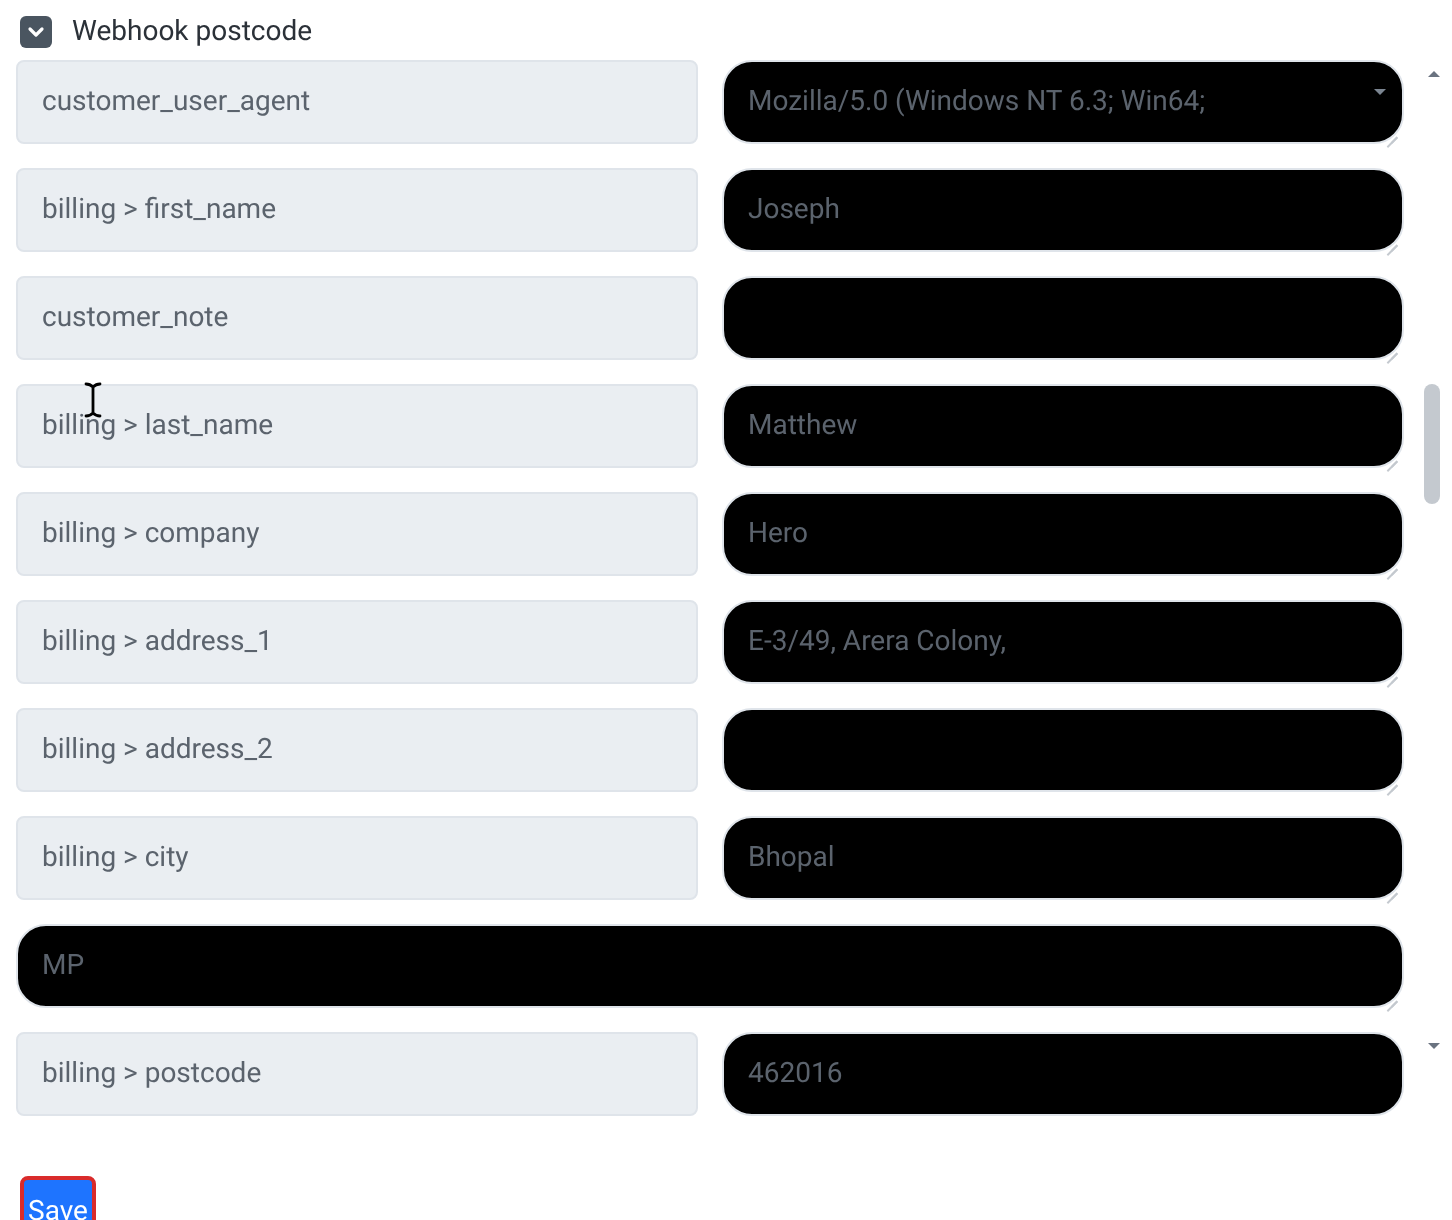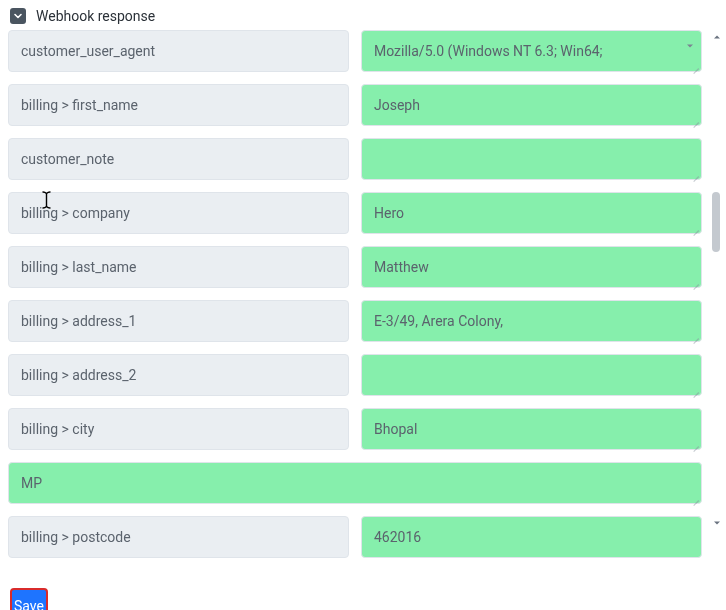--- a/index.html
+++ b/index.html
@@ -55,21 +55,22 @@
     background: #eaeef2;
     border: 1px solid #dfe4ea;
     border-radius: 4px;
     padding: 11px 12px;
     color: #5b636d;
     position: relative;
     min-height: 40px;
     line-height: 18px;
   }
   .field-value {
-    background: #86efac;
+    background: #000000;
+    border-radius: 15px;
   }
   .field-value .resize-handle {
     position: absolute;
     right: 2px;
     bottom: 2px;
     width: 8px;
     height: 8px;
     opacity: .5;
     pointer-events: none;
   }
@@ -142,21 +143,21 @@
 </style>
 </head>
 <body>
 
 <div class="header">
   <div class="expand-icon">
     <svg width="10" height="10" viewBox="0 0 10 10">
         <path d="M2 3.5 L5 6.5 L8 3.5" stroke="#fff" stroke-width="1.6" fill="none" stroke-linecap="round" stroke-linejoin="round"></path>
       </svg>
   </div>
-  <div class="header-title">Webhook response</div>
+  <div class="header-title">Webhook postcode</div>
 </div>
 
 <div class="content-wrap">
   <div class="rows-viewport" id="rows-viewport">
       <div class="row">
         <div class="field-label">customer_user_agent</div>
         <div class="field-value">Mozilla/5.0 (Windows NT 6.3; Win64;<span class="resize-handle"></span><span class="dropdown-caret">
             <svg width="10" height="10" viewBox="0 0 10 10">
               <path d="M2 3.5 L5 6.5 L8 3.5" fill="#7b8591"></path>
             </svg>
@@ -166,26 +167,26 @@
         <div class="field-label">billing &gt; first_name</div>
         <div class="field-value">Joseph<span class="resize-handle"></span></div>
       </div>
       <div class="row">
         <div class="field-label">customer_note</div>
         <div class="field-value">
           <span class="resize-handle"></span>
         </div>
       </div>
       <div class="row">
+        <div class="field-label">billing &gt; last_name</div>
+        <div class="field-value">Matthew<span class="resize-handle"></span></div>
+      </div>
+      <div class="row">
         <div class="field-label">billing &gt; company</div>
         <div class="field-value">Hero<span class="resize-handle"></span></div>
-      </div>
-      <div class="row">
-        <div class="field-label">billing &gt; last_name</div>
-        <div class="field-value">Matthew<span class="resize-handle"></span></div>
       </div>
       <div class="row">
         <div class="field-label">billing &gt; address_1</div>
         <div class="field-value">E-3/49, Arera Colony,<span class="resize-handle"></span></div>
       </div>
       <div class="row">
         <div class="field-label">billing &gt; address_2</div>
         <div class="field-value">
           <span class="resize-handle"></span>
         </div>

